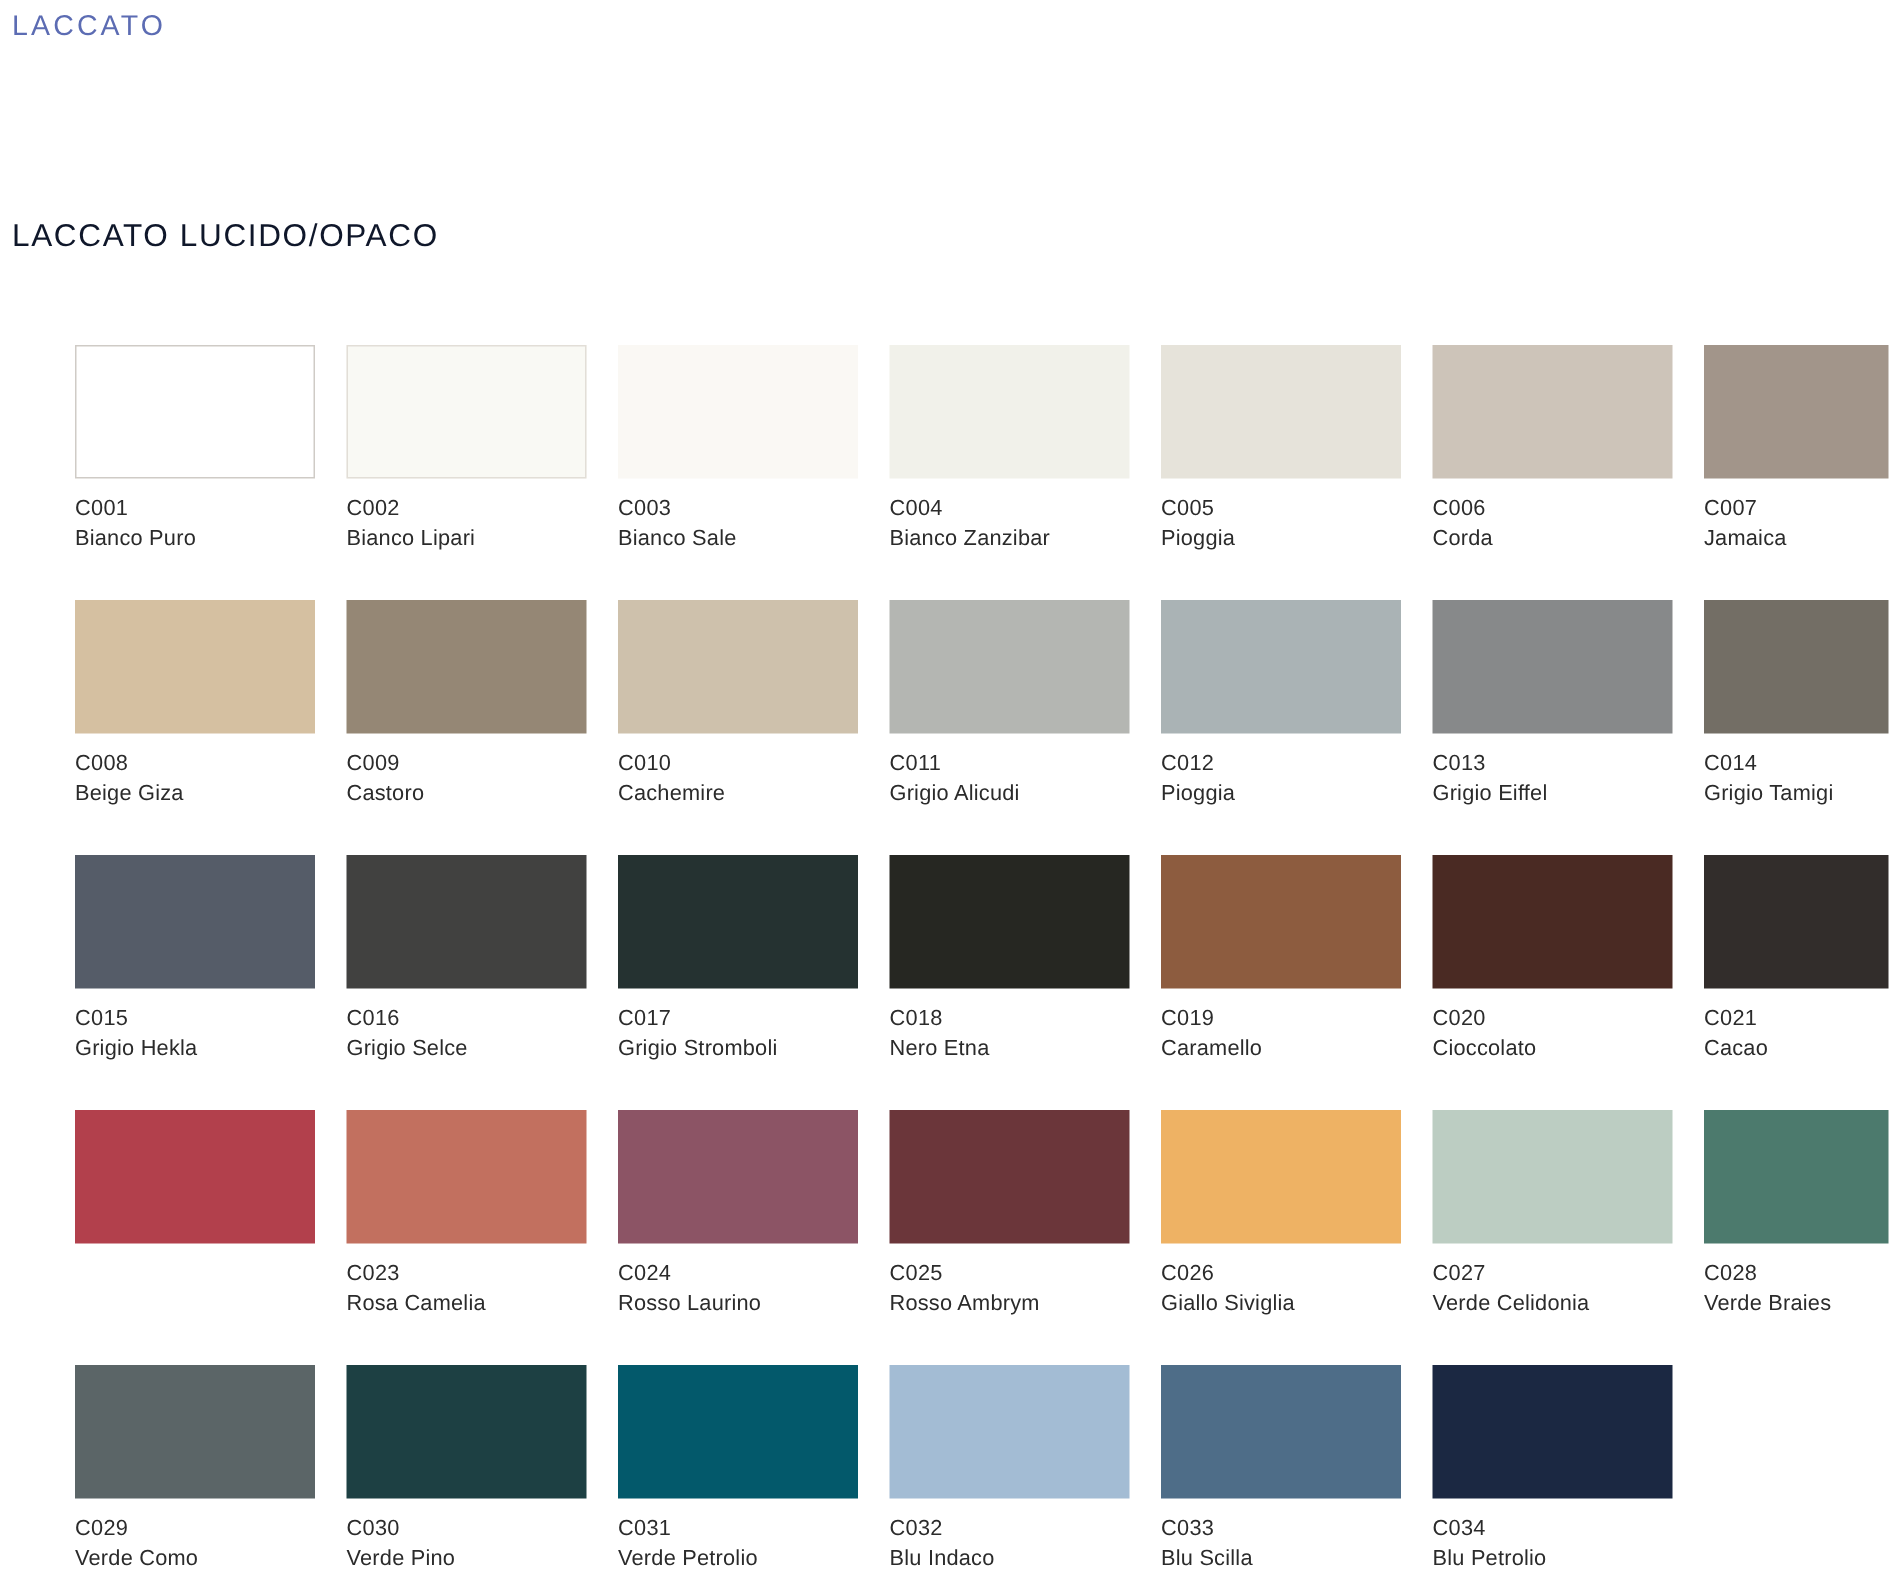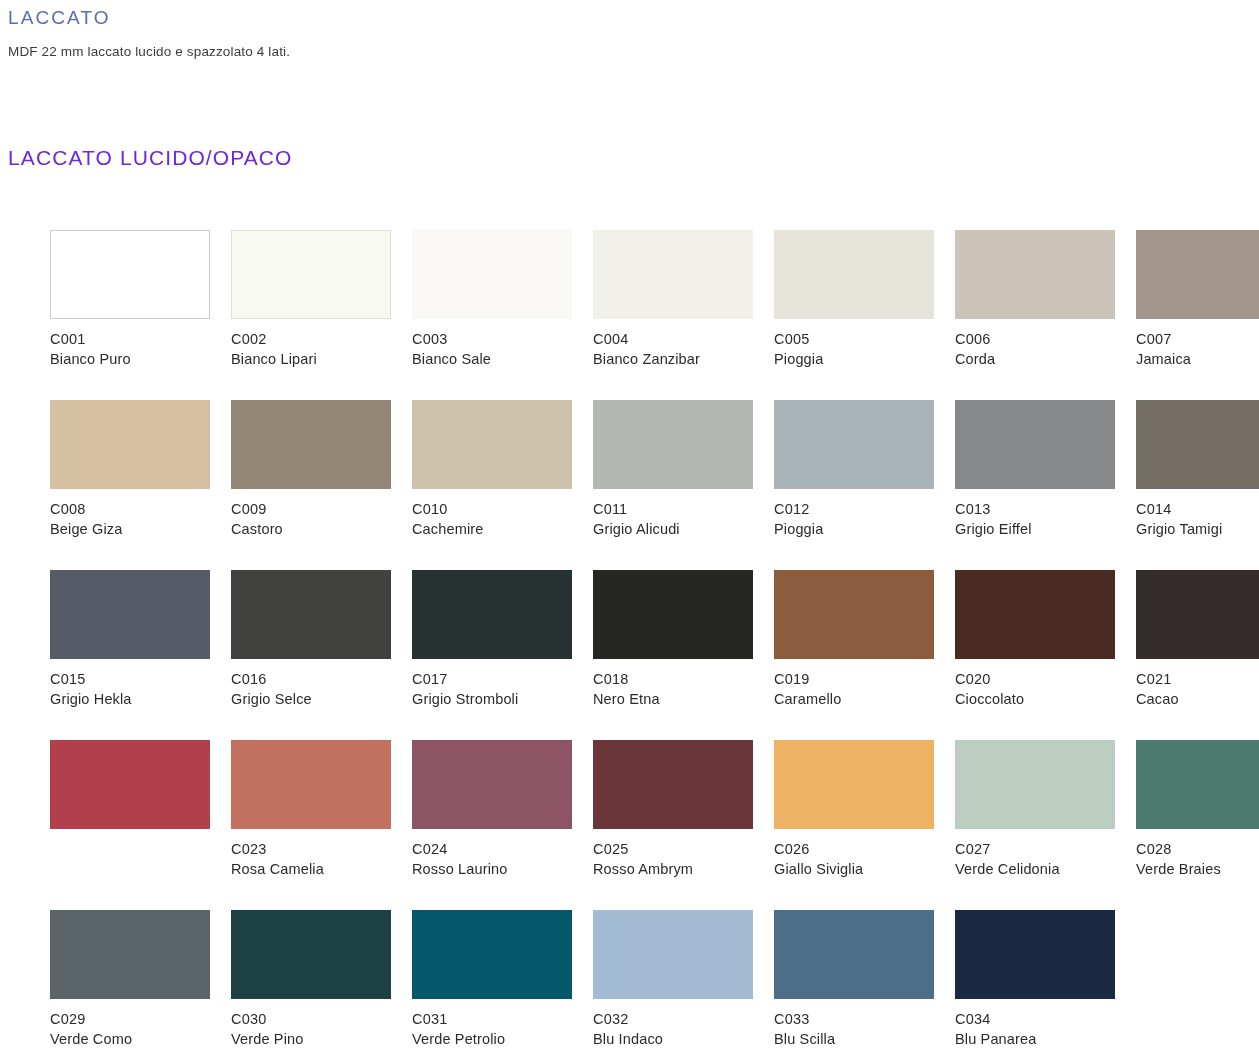--- a/index.html
+++ b/index.html
@@ -50,21 +50,21 @@
   }
 
   
   .section-heading {
     position: absolute;
     left: 8px;
     top: 144px;
     font-size: 21px;
     letter-spacing: 1.1px;
     font-weight: 400;
-    color: #6d28d9;
+    color: #0f172a;
     line-height: 28px;
   }
 
   
   .swatch-grid {
     position: absolute;
     left: 8px;
     top: 230px;
     width: 1260px;
     display: grid;
@@ -117,21 +117,20 @@
     white-space: nowrap;
   }
 </style>
 </head>
 <body>
 
 <div class="page">
 
   <div class="header">
     <div class="doc-title">LACCATO</div>
-    <div class="doc-subtitle">MDF 22 mm laccato lucido e spazzolato 4 lati.</div>
   </div>
 
   <div class="section-heading">LACCATO LUCIDO/OPACO</div>
 
   <div class="swatch-grid">
       <div class="swatch-cell">
         <div class="swatch-chip bordered" style="background: rgb(255, 255, 255);"></div>
         <div class="swatch-labels">
           <div class="swatch-code">C001</div>
           <div class="swatch-name">Bianco Puro</div>
@@ -354,18 +353,18 @@
         <div class="swatch-chip" style="background: rgb(78, 109, 136);"></div>
         <div class="swatch-labels">
           <div class="swatch-code">C033</div>
           <div class="swatch-name">Blu Scilla</div>
         </div>
       </div>
       <div class="swatch-cell">
         <div class="swatch-chip" style="background: rgb(27, 40, 66);"></div>
         <div class="swatch-labels">
           <div class="swatch-code">C034</div>
-          <div class="swatch-name">Blu Panarea</div>
+          <div class="swatch-name">Blu Petrolio</div>
         </div>
       </div>
     </div>
 
 </div>
 
 </body></html>

